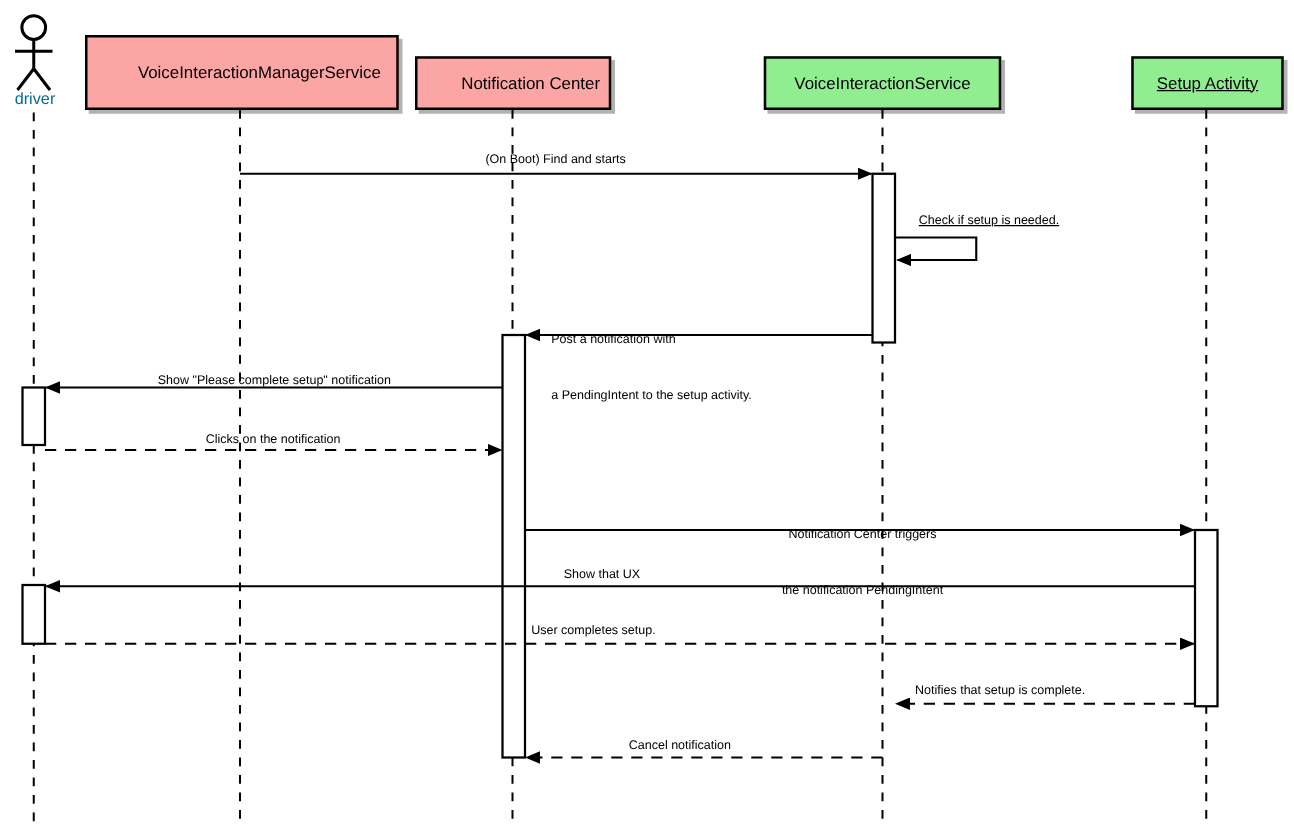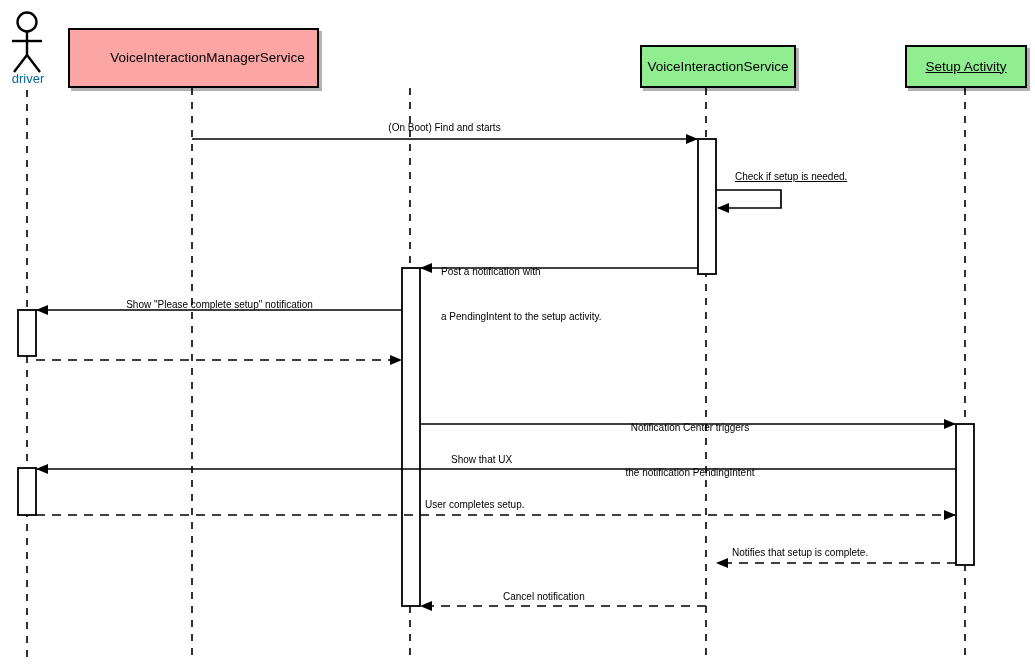--- a/index.html
+++ b/index.html
@@ -80,42 +80,46 @@
       <line x1="706" y1="606" x2="421" y2="606" stroke-dasharray="9,7" marker-end="url(#arrHeadL)"></line>
     </g>
   </svg>
 
   <div class="hdr cyan" style="left:68px;top:28px;width:251px;height:60px;">
     <div>
       <div>VoiceInteractionManagerService</div>
     </div>
   </div>
 
+  <div class="hdr cyan" style="left:332px;top:45px;width:157px;height:43px;">
+    <span>Notification Center</span>
+  </div>
 
-  <div class="hdr green" style="left:640px;top:45px;width:156px;height:43px;text-align:center;">
+  <div class="hdr green" style="left:611px;top:45px;width:190px;height:43px;text-align:center;">
     <span>VoiceInteractionService</span>
   </div>
 
   <div class="hdr green" style="left:905px;top:45px;width:122px;height:43px;text-decoration:underline;">
     <span>Setup Activity</span>
   </div>
 
   <div class="actor-label" style="left:0px;top:71px;width:56px;">driver</div>
 
   <div class="lbl ctr" style="left:192px;top:120px;width:505px;">(On Boot) Find and starts</div>
 
   <div class="lbl" style="left:735px;top:169px;text-decoration:underline;">Check if setup is needed.</div>
 
   <div class="lbl" style="left:441px;top:234px;">
     <div>Post a notification with</div>
     <div>a PendingIntent to the setup activity.</div>
   </div>
 
   <div class="lbl ctr" style="left:37px;top:297px;width:365px;">Show "Please complete setup" notification</div>
 
+  <div class="lbl ctr" style="left:36px;top:344px;width:365px;">Clicks on the notification</div>
 
   <div class="lbl ctr" style="left:425px;top:390px;width:530px;">
     <div>Notification Center triggers</div>
     <div>the notification PendingIntent</div>
   </div>
 
   <div class="lbl" style="left:451px;top:452px;">Show that UX</div>
 
   <div class="lbl" style="left:425px;top:497px;">User completes setup.</div>
 

